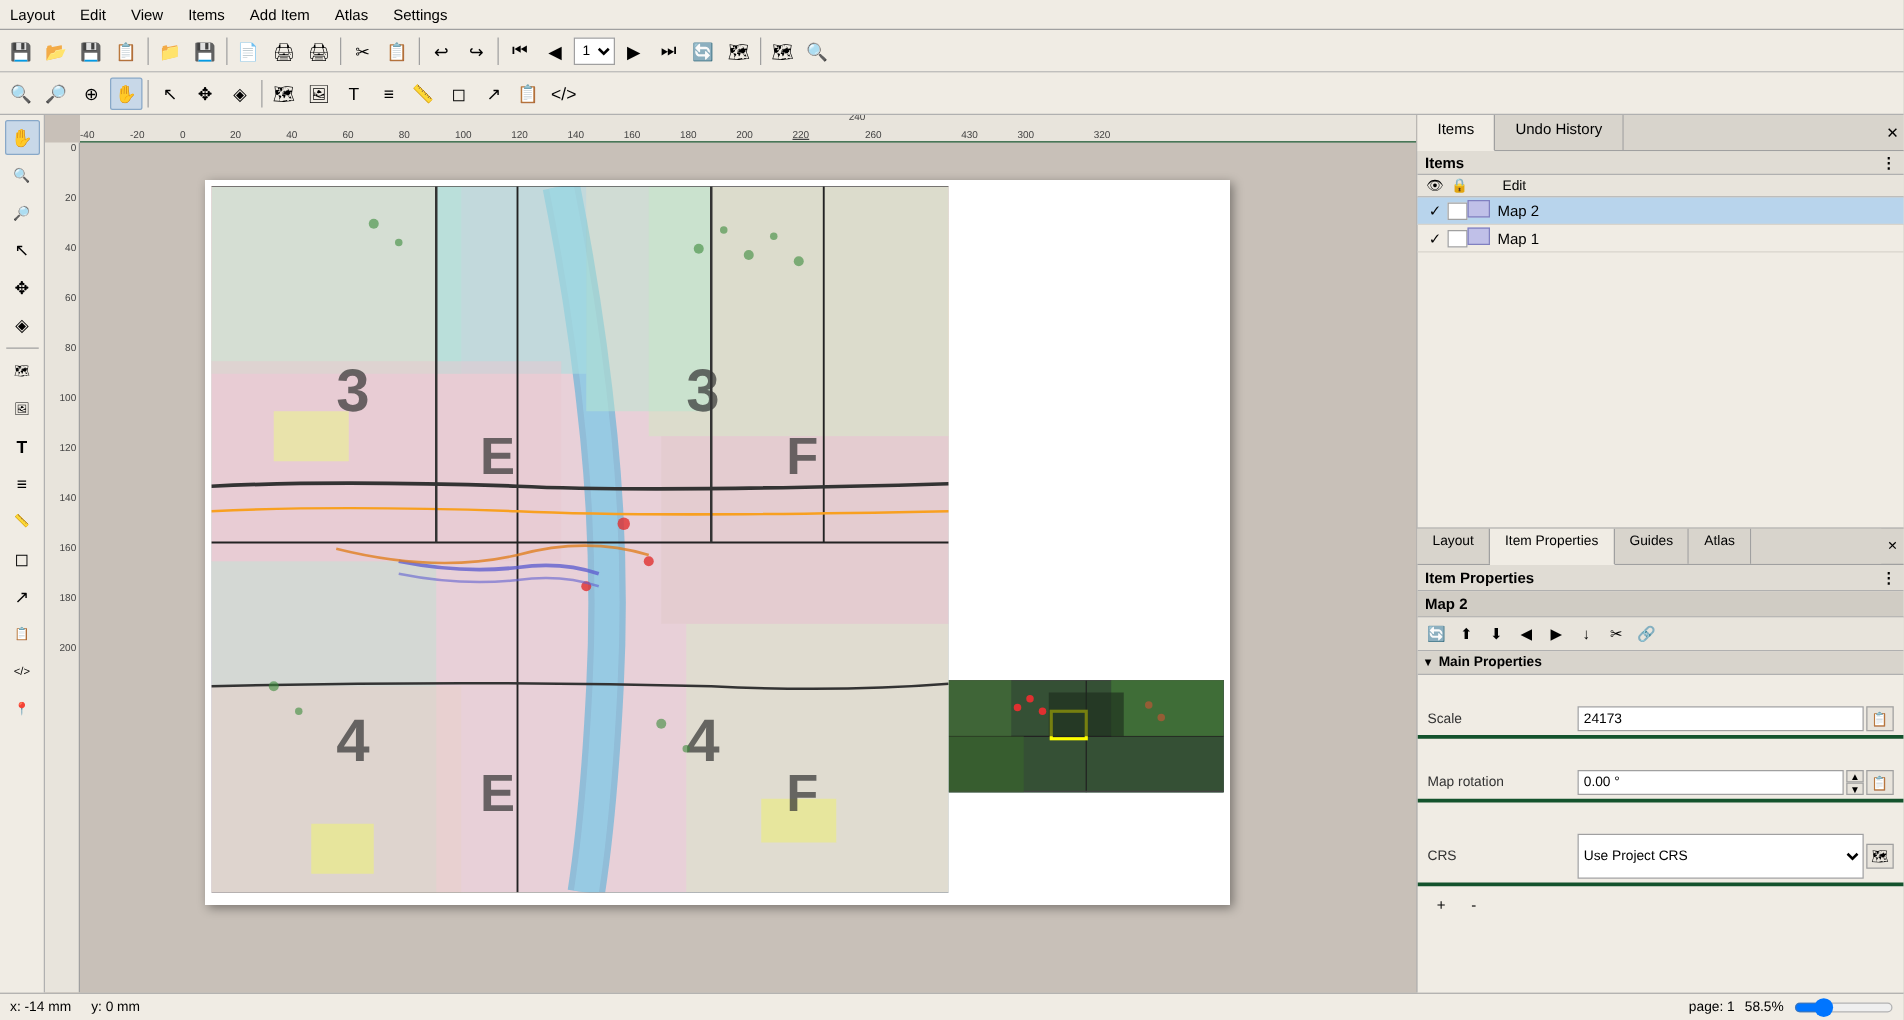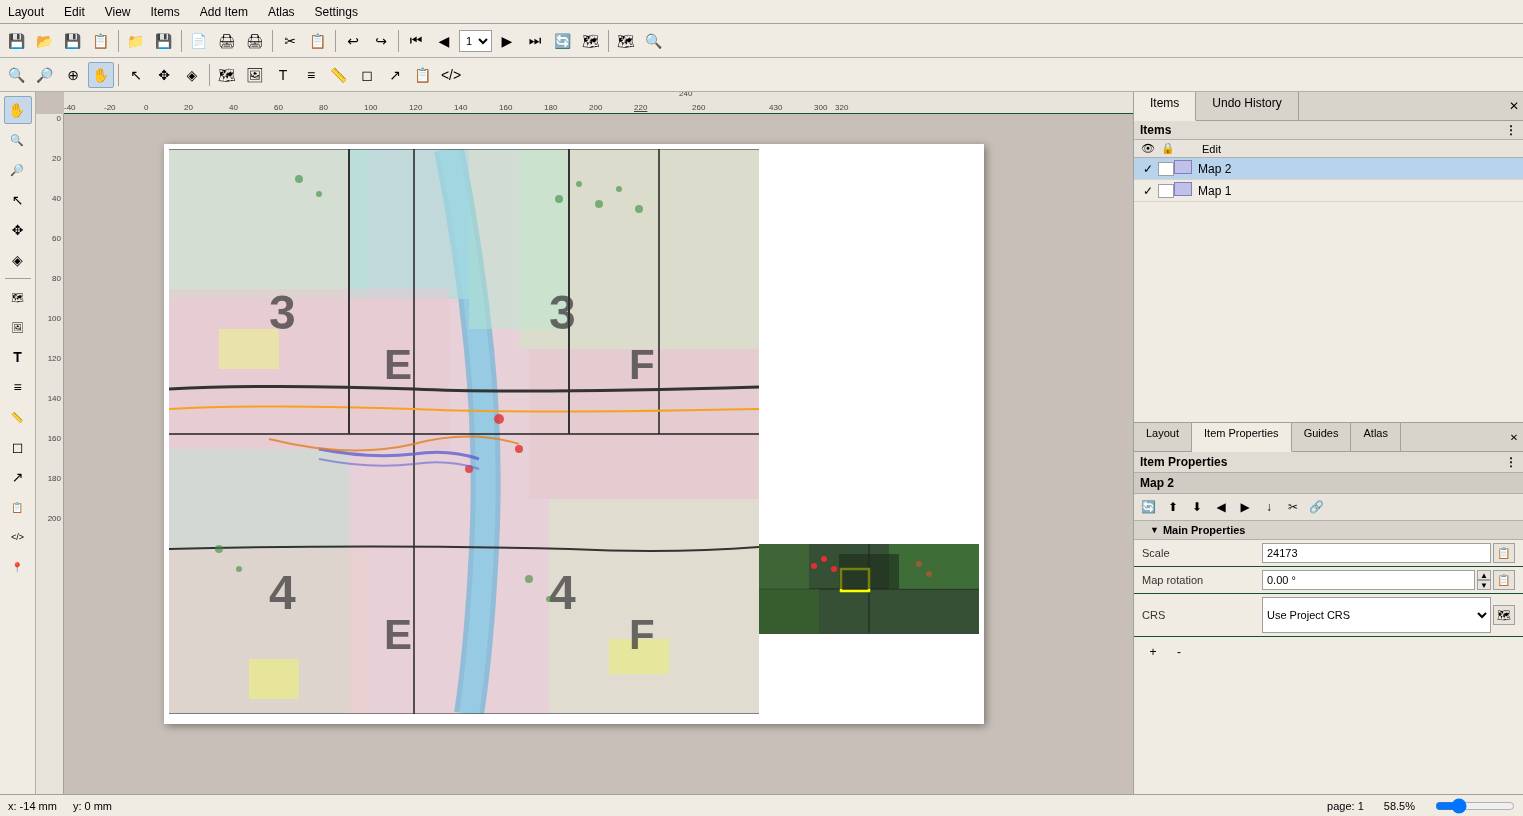--- a/index.html
+++ b/index.html
@@ -58,37 +58,37 @@
     .prop-tab { padding: 4px 12px; font-size: 11px; cursor: pointer; border-right: 1px solid #a0a0a0; background: #d8d4cc; }
     .prop-tab.active { background: #f0ece4; border-bottom: 1px solid #f0ece4; margin-bottom: -1px; }
 
     
     #item-props { flex: 1; overflow-y: auto; }
     .item-props-title { display: flex; align-items: center; justify-content: space-between; background: #e0dcd4; padding: 3px 6px; border-bottom: 1px solid #b0b0b0; font-weight: bold; font-size: 12px; }
     .item-name-label { background: #d0ccc4; padding: 3px 6px; font-size: 12px; font-weight: bold; border-bottom: 1px solid #b0b0b0; }
     .item-toolbar { display: flex; align-items: center; background: #e8e4dc; padding: 2px 4px; border-bottom: 1px solid #b0b0b0; gap: 2px; }
     .item-toolbar-btn { width: 22px; height: 22px; display: flex; align-items: center; justify-content: center; background: transparent; border: 1px solid transparent; cursor: pointer; font-size: 12px; border-radius: 2px; }
 
-    .section-header { display: flex; align-items: center; background: #d8d4cc; padding: 3px 16px; border-bottom: 1px solid #b0b0b0; font-weight: bold; font-size: 11px; cursor: pointer; }
+    .section-header { display: flex; align-items: center; background: #d8d4cc; padding: 3px 4px; border-bottom: 1px solid #b0b0b0; font-weight: bold; font-size: 11px; cursor: pointer; }
     .section-header::before { content: '▼'; margin-right: 4px; font-size: 9px; }
 
-    .prop-row { display: flex; align-items: center; padding: 3px 8px; border-bottom: 1px solid #14532d; }
+    .prop-row { display: flex; align-items: center; padding: 3px 8px; border-bottom: 3px solid #14532d; margin-top: 22px; }
     .prop-label { width: 110px; font-size: 11px; color: #333; }
     .prop-value { flex: 1; padding-left: 10px; }
     .prop-input { width: 100%; height: 20px; border: 1px solid #a0a0a0; background: white; padding: 0 4px; font-size: 11px; }
     .prop-select { width: 100%; height: 36px; border: 1px solid #a0a0a0; background: white; font-size: 11px; }
     .prop-btn { width: 22px; height: 20px; border: 1px solid #a0a0a0; background: #e8e4dc; cursor: pointer; display: flex; align-items: center; justify-content: center; font-size: 10px; }
     .prop-input-group { display: flex; align-items: center; gap: 2px; flex: 1; }
     .spin-btn { display: flex; flex-direction: column; }
     .spin-up, .spin-down { width: 14px; height: 10px; border: 1px solid #a0a0a0; background: #e8e4dc; cursor: pointer; display: flex; align-items: center; justify-content: center; font-size: 8px; }
     .checkbox-row { display: flex; align-items: center; padding: 3px 8px; gap: 6px; font-size: 11px; }
 
     
     #statusbar { height: 22px; background: #f0ece4; border-top: 1px solid #a0a0a0; display: flex; align-items: center; padding: 0 8px; font-size: 11px; gap: 16px; }
-    .status-right { margin-left: auto; display: flex; align-items: center; gap: 20px; }
+    .status-right { margin-left: auto; display: flex; align-items: center; gap: 8px; }
   </style>
 </head>
 <body>
 
 <div id="menubar">
   <span>Layout</span>
   <span>Edit</span>
   <span>View</span>
   <span>Items</span>
   <span>Add Item</span>
@@ -187,21 +187,21 @@
         <span style="position:absolute;left:345px;bottom:1px;font-size:8px;color:#444;">120</span>
         <span style="position:absolute;left:390px;bottom:1px;font-size:8px;color:#444;">140</span>
         <span style="position:absolute;left:435px;bottom:1px;font-size:8px;color:#444;">160</span>
         <span style="position:absolute;left:480px;bottom:1px;font-size:8px;color:#444;">180</span>
         <span style="position:absolute;left:525px;bottom:1px;font-size:8px;color:#444;">200</span>
         <span style="position:absolute;left:570px;bottom:1px;font-size:8px;color:#444;text-decoration:underline;">220</span>
         <span style="position:absolute;left:615px;bottom:15px;font-size:8px;color:#444;">240</span>
         <span style="position:absolute;left:628px;bottom:1px;font-size:8px;color:#444;">260</span>
         <span style="position:absolute;left:705px;bottom:1px;font-size:8px;color:#444;">430</span>
         <span style="position:absolute;left:750px;bottom:1px;font-size:8px;color:#444;">300</span>
-        <span style="position:absolute;left:771px;bottom:1px;font-size:8px;color:#444;">320</span>
+        <span style="position:absolute;left:811px;bottom:1px;font-size:8px;color:#444;">320</span>
       </div>
     </div>
 
     <div id="ruler-left">
       <div style="position:relative;width:100%;height:100%;">
         <span style="position:absolute;top:0px;right:2px;font-size:8px;color:#444;">0</span>
         <span style="position:absolute;top:40px;right:2px;font-size:8px;color:#444;">20</span>
         <span style="position:absolute;top:80px;right:2px;font-size:8px;color:#444;">40</span>
         <span style="position:absolute;top:120px;right:2px;font-size:8px;color:#444;">60</span>
         <span style="position:absolute;top:160px;right:2px;font-size:8px;color:#444;">80</span>

